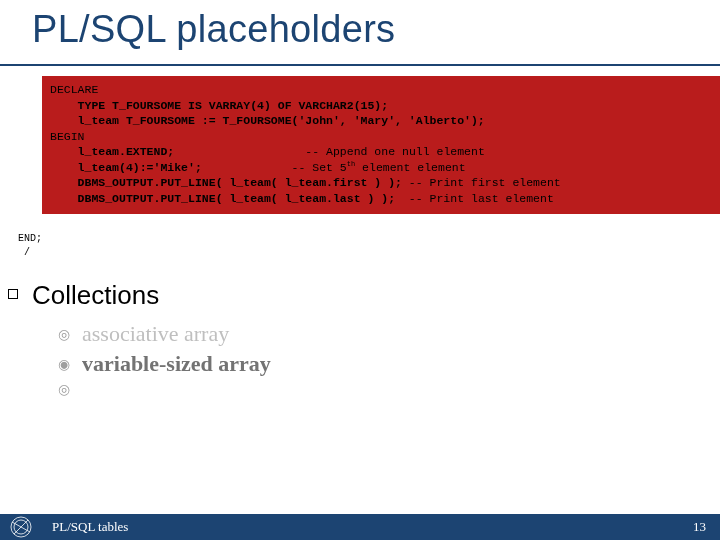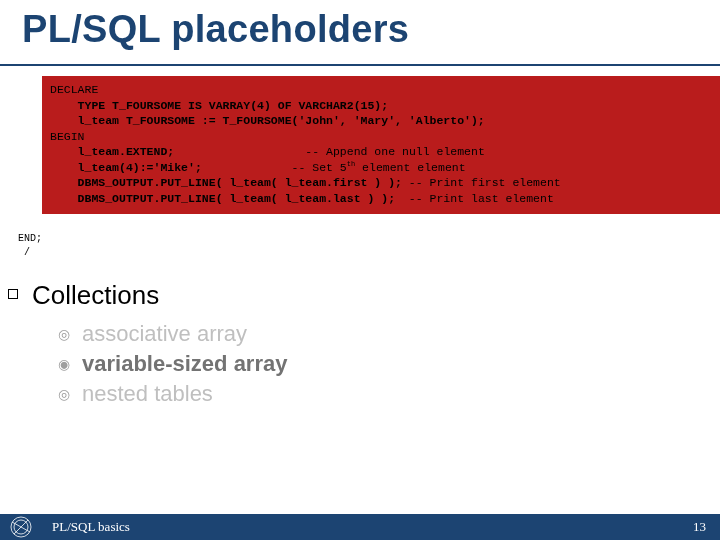--- a/index.html
+++ b/index.html
@@ -1,23 +1,23 @@
 <!DOCTYPE html>
 <html><head>
 <meta charset="utf-8">
 <style>
   * { margin: 0; padding: 0; box-sizing: border-box; }
   html, body { width: 720px; height: 540px; background: #ffffff; font-family: Arial, Helvetica, sans-serif; position: relative; overflow: hidden; }
 
   .title {
     position: absolute;
-    left: 22px;
+    left: 32px;
     top: 8px;
     font-size: 38px;
-    font-weight: 700;
+    font-weight: 400;
     color: #1c4472;
     letter-spacing: 0.3px;
   }
   .title-rule {
     position: absolute;
     left: 0; right: 0;
     top: 64px;
     height: 0;
     border-top: 2px solid #1c4472;
   }
@@ -81,20 +81,21 @@
   .sublist .marker {
     width: 16px; height: 16px;
     margin-right: 10px;
     display: flex; align-items: center; justify-content: center;
     color: #9e9e9e;
     font-size: 14px;
   }
   .sublist .label {
     color: #bfbfbf;
     font-weight: 400;
+    font-family: Liberation Serif, serif;
   }
   .sublist .label.bold {
     color: #737373;
     font-weight: bold;
   }
 
   .footer {
     position: absolute;
     left: 0; right: 0; bottom: 0;
     height: 26px;
@@ -149,29 +150,28 @@
     <div class="item">
       <span class="marker">◎</span>
       <span class="label">associative array</span>
     </div>
     <div class="item">
       <span class="marker">◉</span>
       <span class="label bold">variable-sized array</span>
     </div>
     <div class="item">
       <span class="marker">◎</span>
-      <span class="label">nested tables</span>
     </div>
   </div>
 </div>
 
 <div class="footer">
   <span class="logo">
     <svg width="22" height="22" viewBox="0 0 22 22">
       <circle cx="11" cy="11" r="10" fill="none" stroke="#fff" stroke-width="0.8"></circle>
       <circle cx="11" cy="11" r="7" fill="none" stroke="#fff" stroke-width="0.8"></circle>
       <line x1="2" y1="6" x2="20" y2="16" stroke="#fff" stroke-width="0.8"></line>
       <line x1="4" y1="18" x2="18" y2="4" stroke="#fff" stroke-width="0.8"></line>
     </svg>
   </span>
-  <span class="ftext">PL/SQL basics</span>
+  <span class="ftext">PL/SQL tables</span>
   <span class="pagenum">13</span>
 </div>
 
 </body></html>

